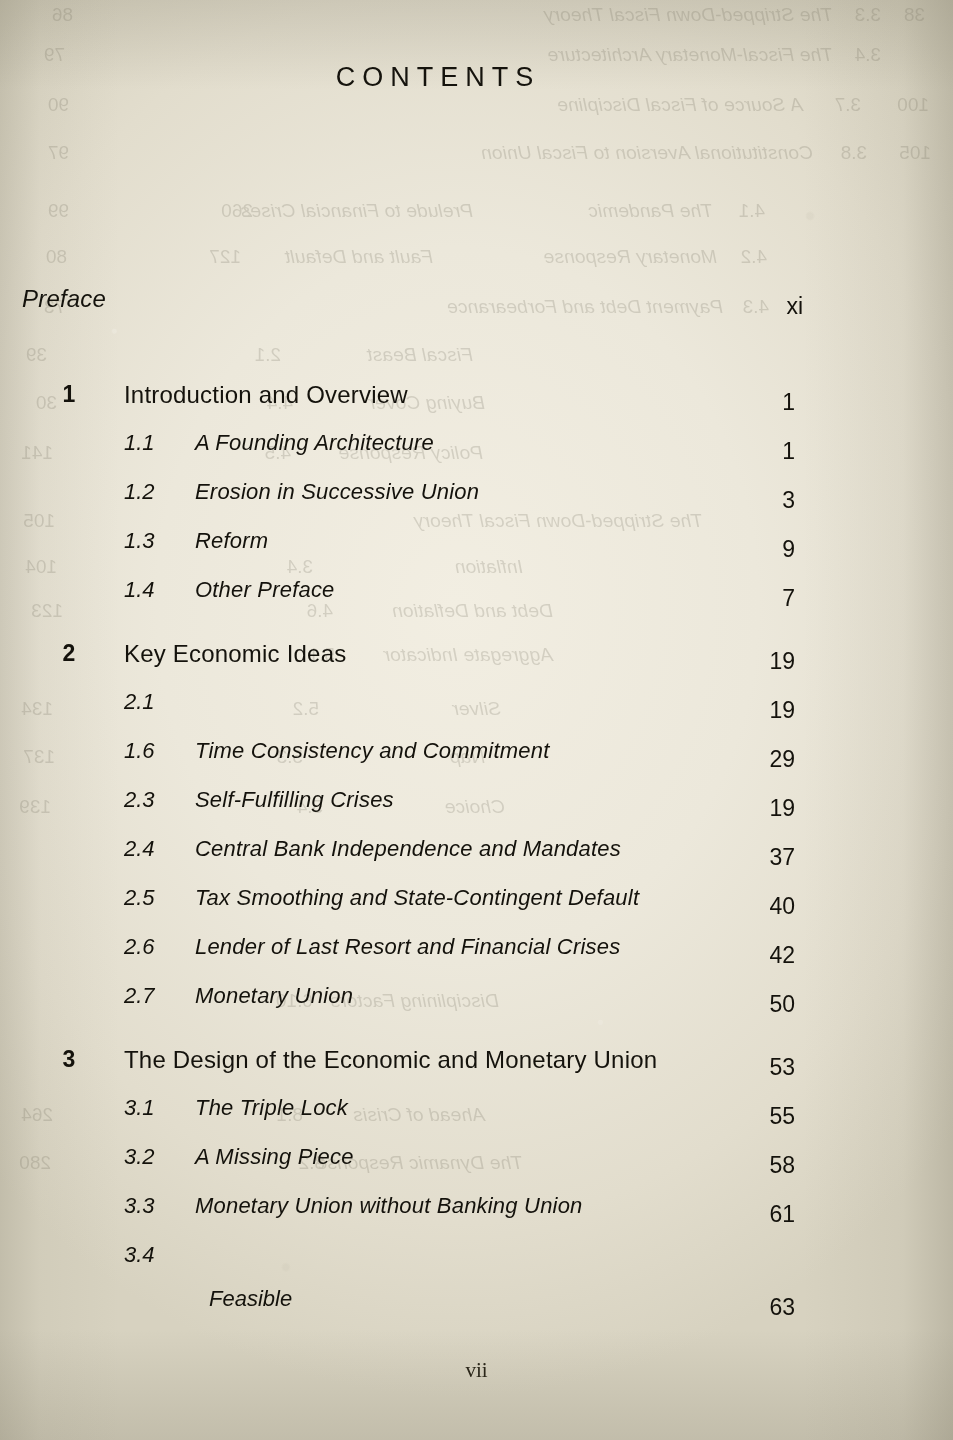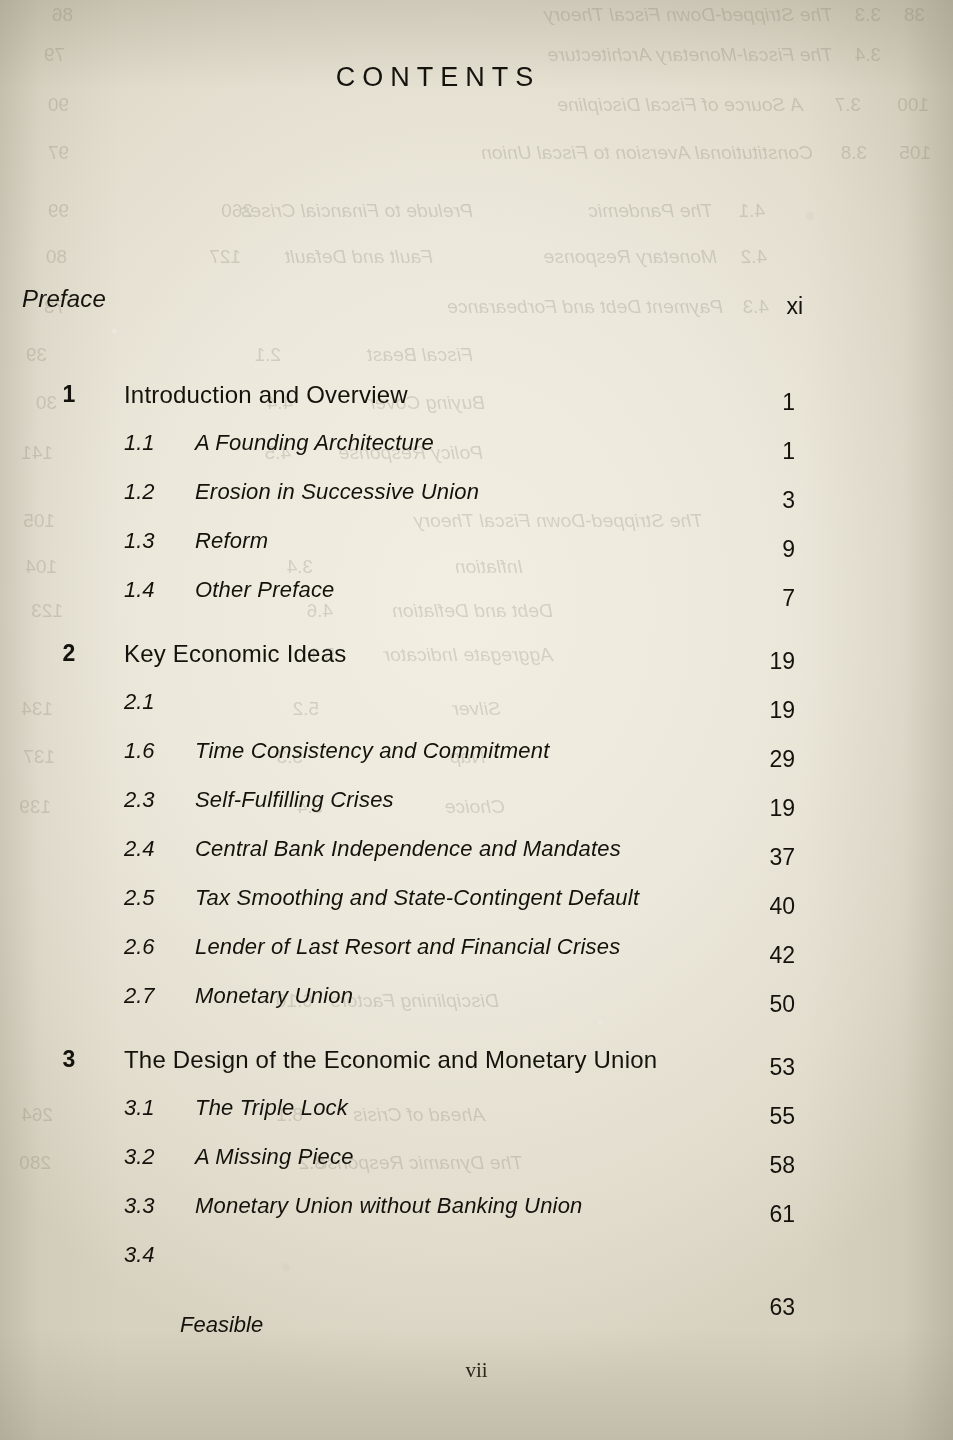--- a/index.html
+++ b/index.html
@@ -130,25 +130,24 @@
     right: 158px;
     width: 60px;
     text-align: right;
     font-size: 23px;
     margin-top: 8px;
   }
   .row.preface .page-col { right: 150px; }
 
   .cont-line {
     position: absolute;
-    left: 180px;
+    left: 209px;
     top: 44px;
     font-size: 22px;
     font-style: italic;
-    margin-top: 26px;
   }
 
   .folio {
     position: absolute;
     top: 1358px;
     left: 0;
     width: 953px;
     text-align: center;
     font-family: "Liberation Serif", serif;
     font-size: 21px;

